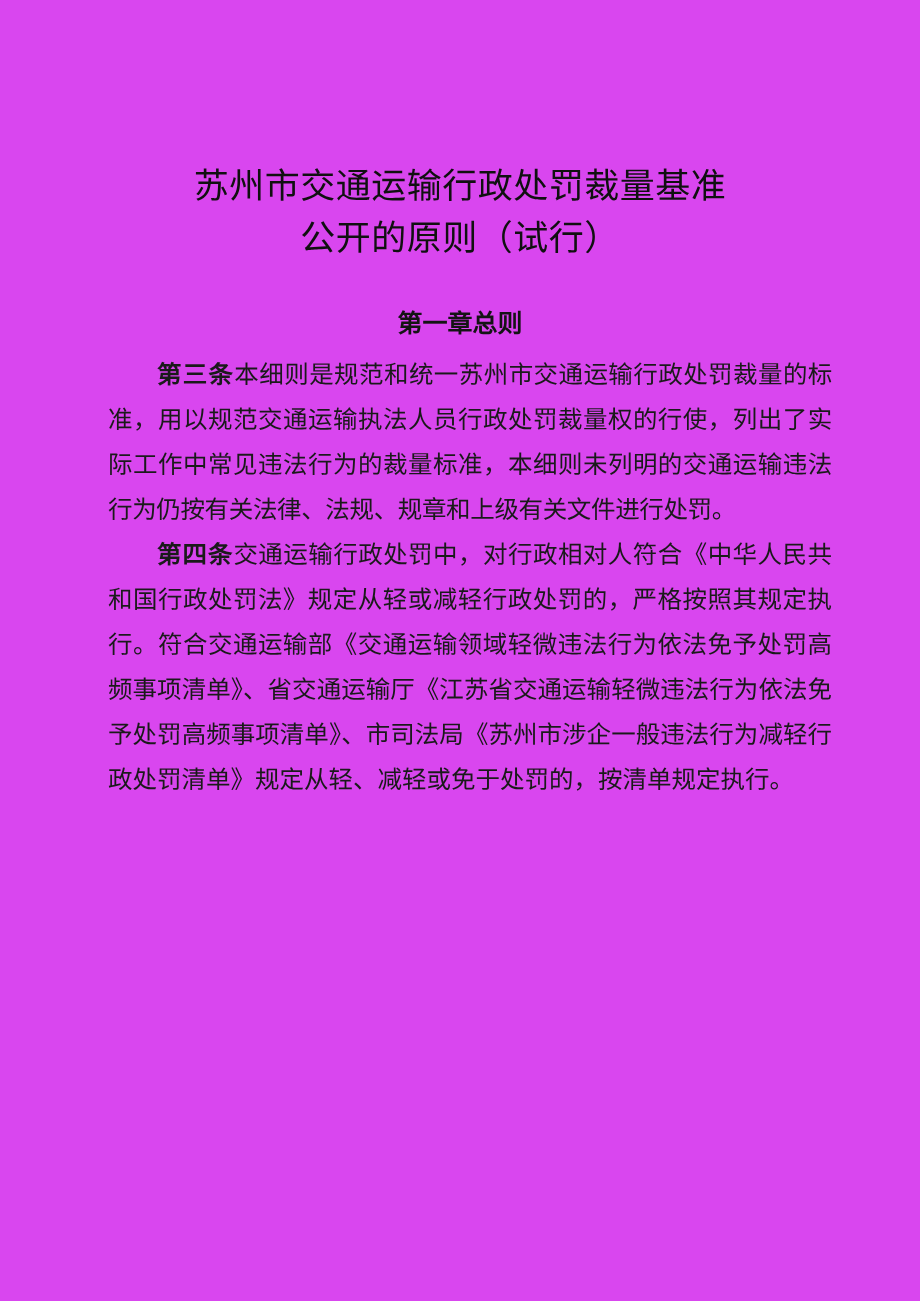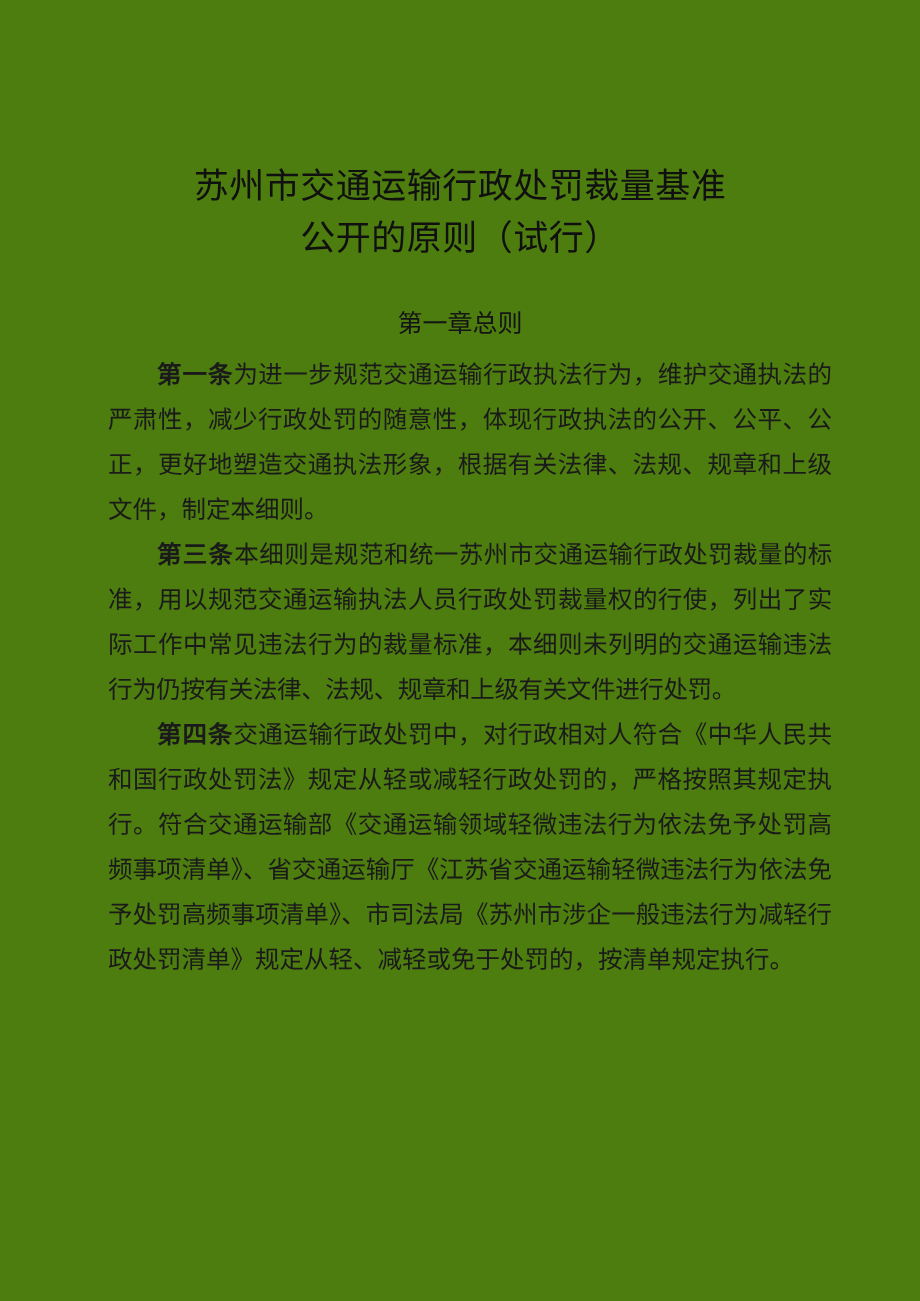--- a/index.html
+++ b/index.html
@@ -7,21 +7,21 @@
     margin: 0;
     padding: 0;
     background: #ffffff;
   }
 
   .page {
     position: relative;
     width: 920px;
     height: 1301px;
     margin: 0 auto;
-    background: #4d7c0f;
+    background: #d946ef;
     overflow: hidden;
     font-family: "Liberation Serif", "DejaVu Serif", serif;
     color: #000000;
     -webkit-font-smoothing: antialiased;
   }
 
   
   .doc-title {
     position: absolute;
     top: 160px;
@@ -44,21 +44,21 @@
   .chapter-heading {
     position: absolute;
     top: 306px;
     left: 0;
     width: 920px;
     text-align: center;
     font-family: "Liberation Sans", "DejaVu Sans", sans-serif;
     font-size: 25px;
     line-height: 34px;
     color: #141414;
-    font-weight: 400;
+    font-weight: 700;
   }
 
   
   .body-block {
     position: absolute;
     top: 352px;
     left: 108px;
     width: 724px;
   }
 
@@ -100,23 +100,20 @@
 
   <div class="doc-title">
     <span class="title-line">苏州市交通运输行政处罚裁量基准</span>
     <span class="title-line">公开的原则（试行）</span>
   </div>
 
   <div class="chapter-heading">第一章总则</div>
 
   <div class="body-block">
 
-    <p class="article">
-      <span class="marker">第一条</span><span>为进一步规范交通运输行政执法行为，维护交通执法的严肃性，减少行政处罚的随意性，体现行政执法的公开、公平、公正，更好地塑造交通执法形象，根据有关法律、法规、规章和上级文件，制定本细则。</span>
-    </p>
 
 
     <p class="article tight">
       <span class="marker">第三条</span><span>本细则是规范和统一苏州市交通运输行政处罚裁量的标准，用以规范交通运输执法人员行政处罚裁量权的行使，列出了实际工作中常见违法行为的裁量标准，本细则未列明的交通运输违法行为仍按有关法律、法规、规章和上级有关文件进行处罚。</span>
     </p>
 
     <p class="article">
       <span class="marker">第四条</span><span>交通运输行政处罚中，对行政相对人符合《中华人民共和国行政处罚法》规定从轻或减轻行政处罚的，严格按照其规定执行。符合交通运输部《交通运输领域轻微违法行为依法免予处罚高频事项清单》、省交通运输厅《江苏省交通运输轻微违法行为依法免予处罚高频事项清单》、市司法局《苏州市涉企一般违法行为减轻行政处罚清单》规定从轻、减轻或免于处罚的，按清单规定执行。</span>
     </p>
 

